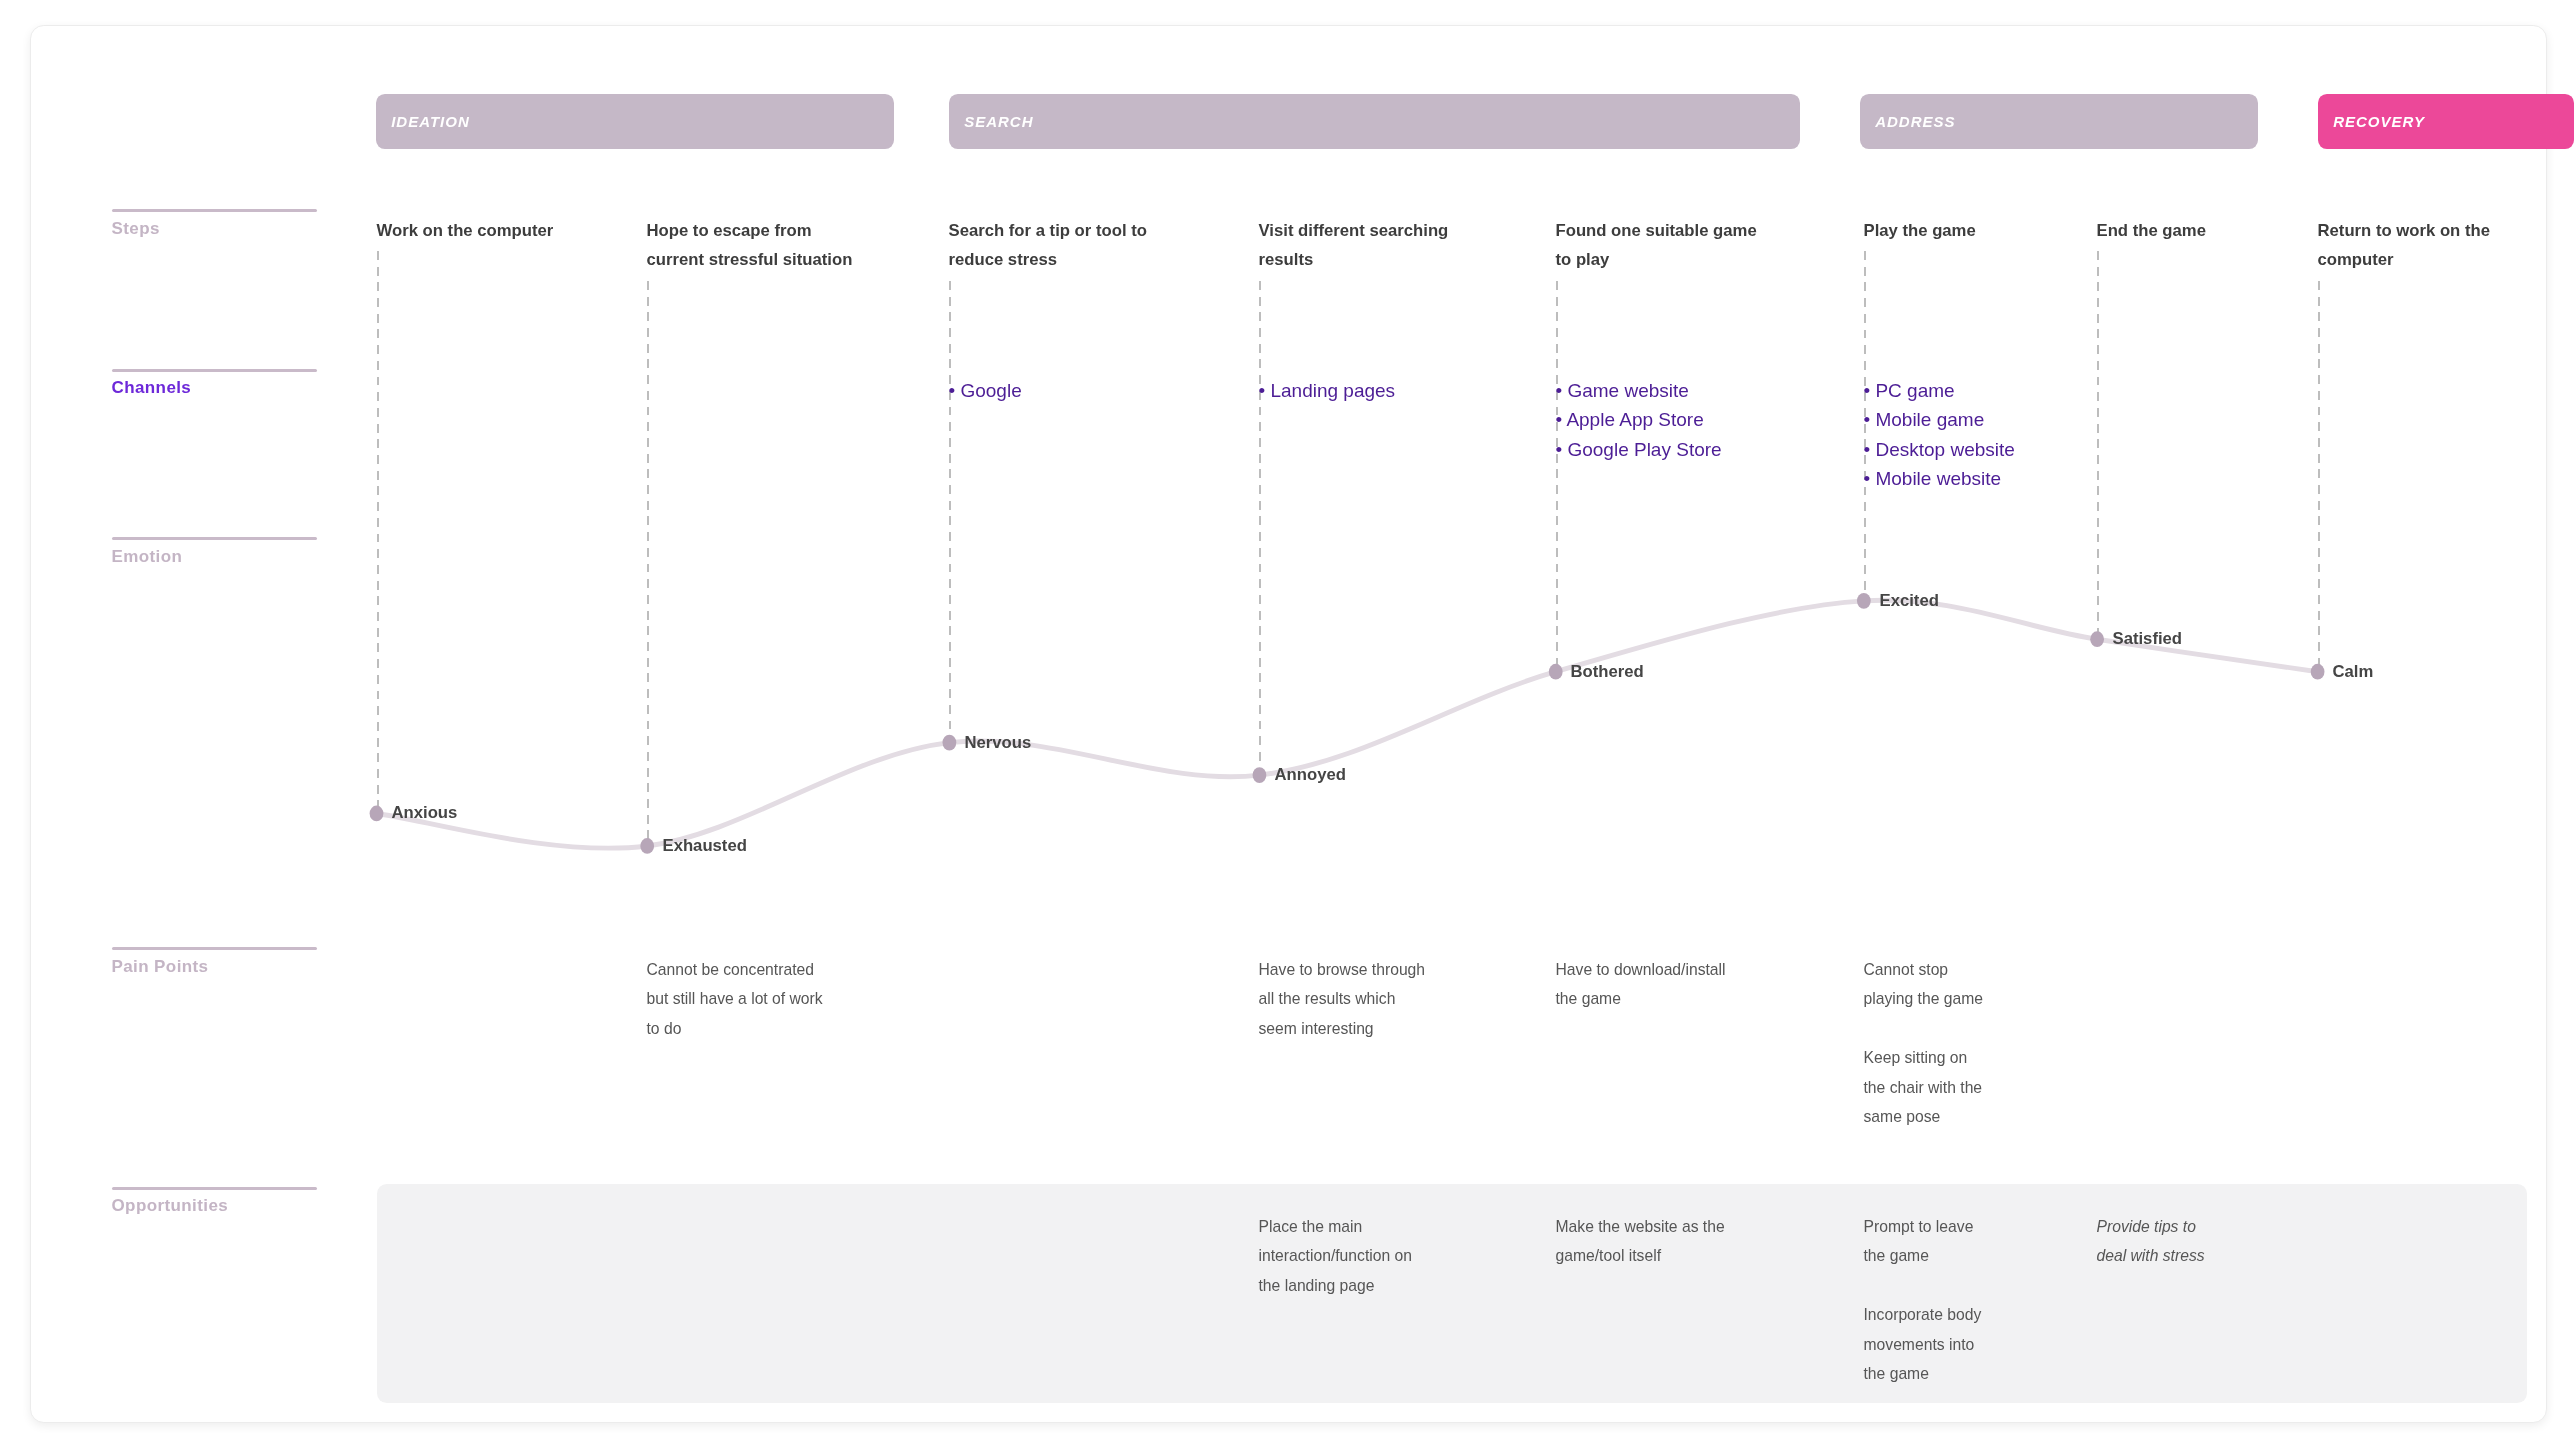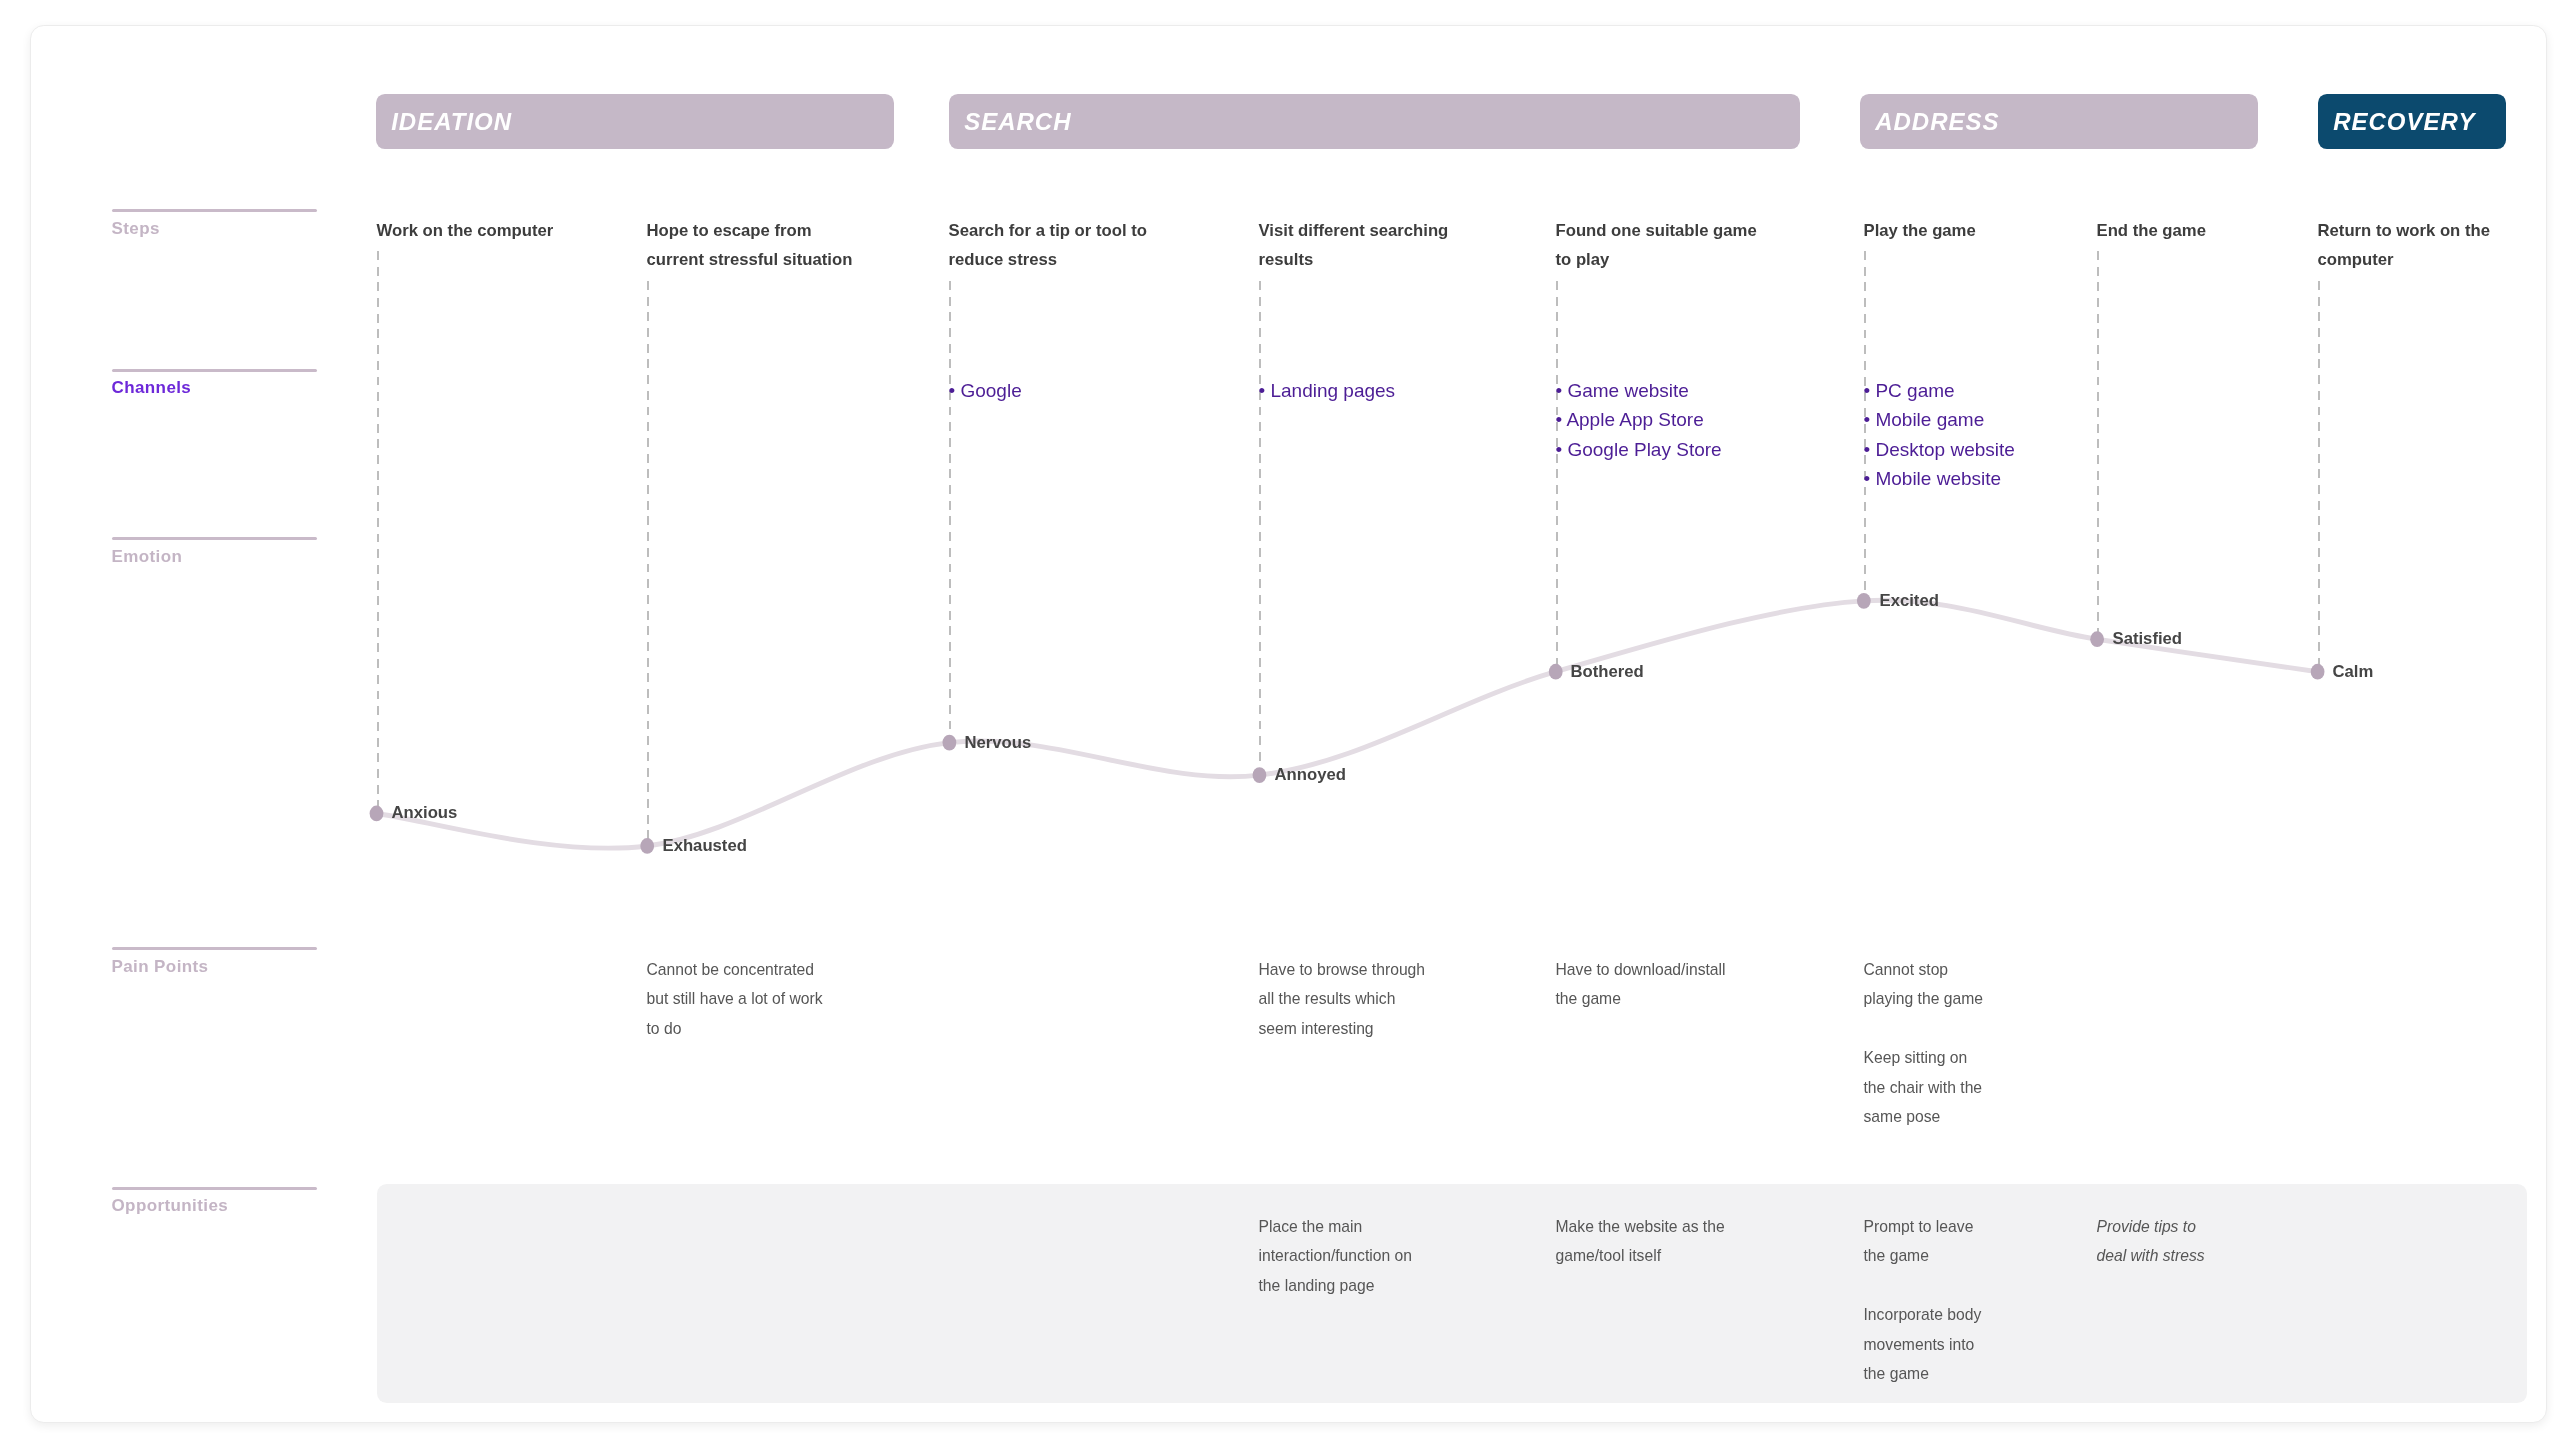--- a/index.html
+++ b/index.html
@@ -1,21 +1,21 @@
 <!DOCTYPE html>
 <html><head>
 <meta charset="utf-8">
 <style>
   html,body{margin:0;padding:0;background:#ffffff;}
   body{font-family:"Liberation Sans", sans-serif;}
   .canvas{position:relative;width:2576px;height:1445px;background:#ffffff;overflow:hidden;}
   .card{position:absolute;left:29.5px;top:24.6px;width:2515px;height:1396px;background:#ffffff;
         border:1px solid #ececec;border-radius:13.8px;box-shadow:0 3px 9.8px rgba(0,0,0,0.07);}
   .phase-pill{position:absolute;top:68px;height:55px;border-radius:8.9px;
-        color:#ffffff;font-weight:bold;font-style:italic;font-size:24px;letter-spacing:1px;
+        color:#ffffff;font-weight:bold;font-style:italic;font-size:15px;letter-spacing:1px;
         line-height:55px;padding-left:15.7px;box-sizing:border-box;}
   .row-line{position:absolute;width:205px;height:3.9px;border-radius:2px;}
   .row-label{position:absolute;font-weight:bold;font-size:17px;letter-spacing:0.4px;white-space:nowrap;}
   .step-title{position:absolute;font-weight:bold;font-size:16.7px;line-height:29.5px;color:#3d3d3d;
         white-space:pre-line;width:256px;}
   .channel-list{position:absolute;font-size:19px;line-height:29.5px;color:#4c1d95;width:256px;}
   .pain-block,.opp-block{position:absolute;font-size:15.7px;line-height:29.5px;color:#565656;
         white-space:pre-line;width:246px;}
   .para + .para{margin-top:29.5px;}
   .dash{position:absolute;width:2px;background-image:repeating-linear-gradient(to bottom,#bdbdbd 0 8.9px,transparent 8.9px 15.7px);}
@@ -26,21 +26,21 @@
 </head>
 <body>
 
 <div class="canvas">
   <div class="card">
 
     <div id="phase-layer">
         <div class="phase-pill" style="left: 345px; width: 518px; background: rgb(197, 184, 199); color: rgb(255, 255, 255);">IDEATION</div>
         <div class="phase-pill" style="left: 918px; width: 851px; background: rgb(197, 184, 199); color: rgb(255, 255, 255);">SEARCH</div>
         <div class="phase-pill" style="left: 1829px; width: 398px; background: rgb(197, 184, 199); color: rgb(255, 255, 255);">ADDRESS</div>
-        <div class="phase-pill" style="left: 2287px; width: 188px; background: #0c4a6e; color: rgb(255, 255, 255);">RECOVERY</div>
+        <div class="phase-pill" style="left: 2287px; width: 256px; background: #ec4899; color: rgb(255, 255, 255);">RECOVERY</div>
       </div>
     <div id="row-label-layer">
         <div class="row-line" style="left: 81px; top: 183px; background: rgb(201, 186, 201);"></div>
         <div class="row-label" style="left: 81px; top: 193px; color: rgb(196, 181, 197);">Steps</div>
         <div class="row-line" style="left: 81px; top: 343px; background: rgb(201, 186, 201);"></div>
         <div class="row-label" style="left: 81px; top: 352px; color: #6d28d9;">Channels</div>
         <div class="row-line" style="left: 81px; top: 511px; background: rgb(201, 186, 201);"></div>
         <div class="row-label" style="left: 81px; top: 521px; color: rgb(196, 181, 197);">Emotion</div>
         <div class="row-line" style="left: 81px; top: 921px; background: rgb(201, 186, 201);"></div>
         <div class="row-label" style="left: 81px; top: 931px; color: rgb(196, 181, 197);">Pain Points</div>

